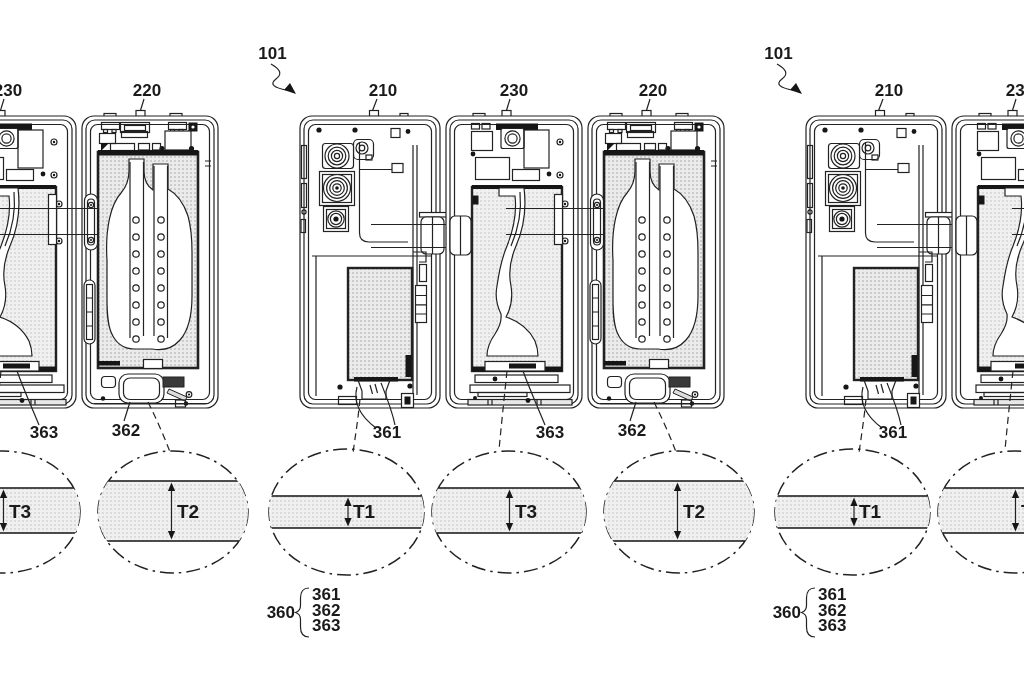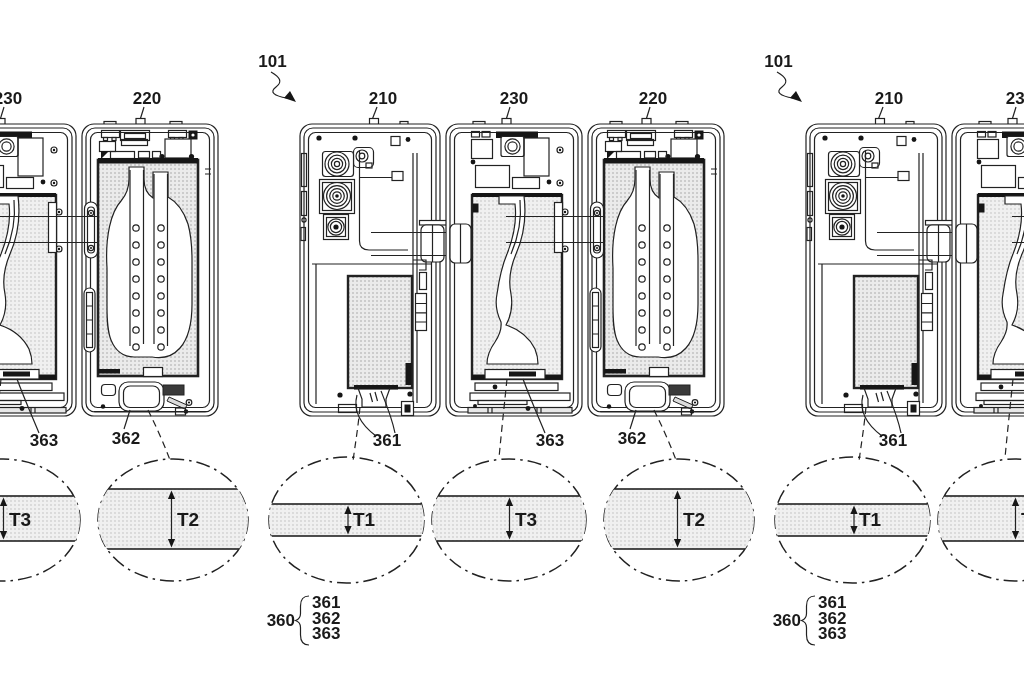--- a/index.html
+++ b/index.html
@@ -1,18 +1,18 @@
 <!DOCTYPE html>
 <html><head>
 <meta charset="utf-8">
 <style>
   html,body{margin:0;padding:0;overflow:hidden;background:#fff;}
   .canvas{position:relative;width:1024px;height:680px;overflow:hidden;background:#fff;
           font-family:"Liberation Sans",sans-serif;}
-  .fig-copy{position:absolute;top:8px;width:520px;height:660px;}
+  .fig-copy{position:absolute;top:0;width:520px;height:660px;}
   .fig-copy svg{display:block;}
   
   .s{stroke:#222;fill:none;stroke-width:1.2;}
   .w{fill:#fff;stroke:#222;stroke-width:1.2;}
   .k{fill:#161616;stroke:none;}
   .p1{fill:url(#pdots);stroke:#222;}
   .p2{fill:url(#pdotsD);stroke:#222;}
   .dsh{stroke:#222;fill:none;stroke-width:1.2;stroke-dasharray:7 4.5;}
   .pha{stroke:#222;fill:none;stroke-width:1.5;stroke-dasharray:14 5 2.5 5;}
   text.lbl{font-family:"Liberation Sans",sans-serif;font-weight:bold;font-size:17px;fill:#1a1a1a;}

